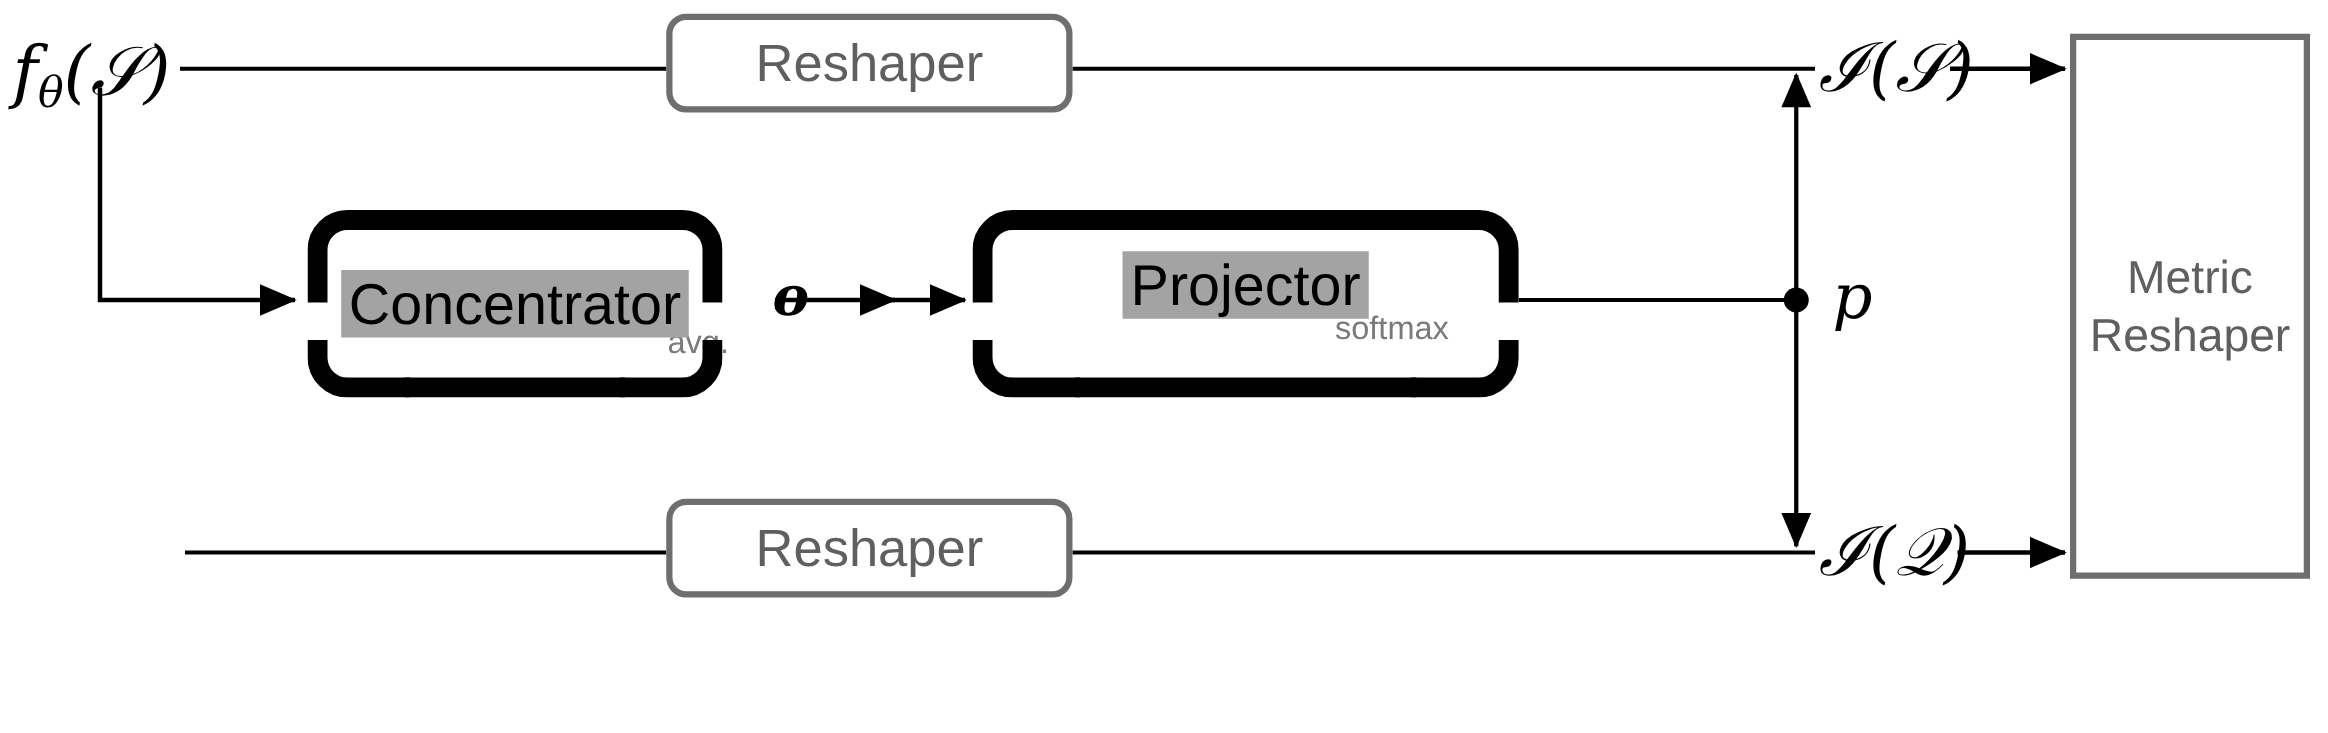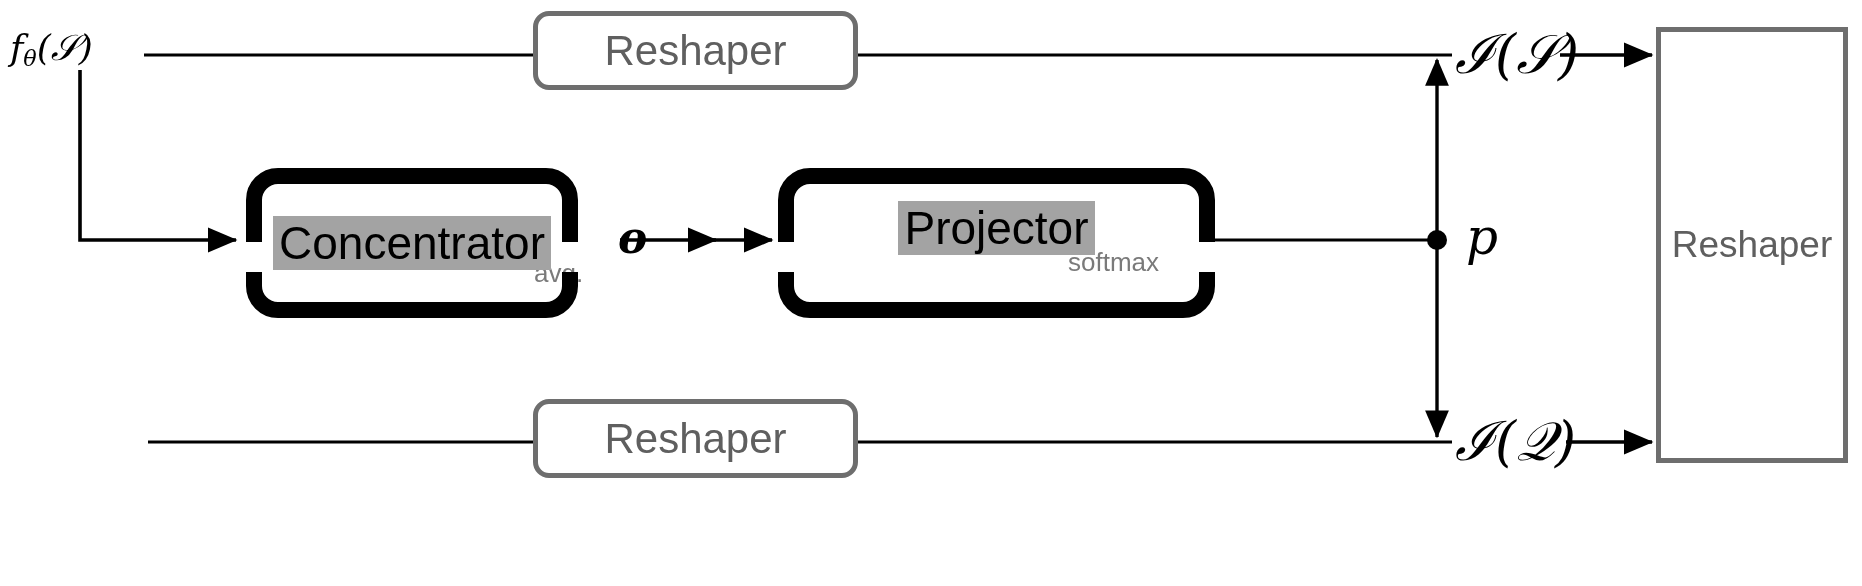--- a/index.html
+++ b/index.html
@@ -37,21 +37,21 @@
   .math .sub{
     font-size:0.62em;
     vertical-align:-0.28em;
     font-style:italic;
   }
   .cal{
     font-family:"DejaVu Serif","Liberation Serif",serif;
     font-style:italic;
   }
 
-  .fx{ font-size:36px; }
+  .fx{ font-size:55px; }
   .ix{ font-size:54px; }
   .px{ font-size:50px; }
   .ox{ font-size:44px; font-weight:bold; }
 
   
   .box{
     position:absolute;
     box-sizing:border-box;
     display:flex;
     align-items:center;
@@ -141,20 +141,21 @@
 
   <div class="box reshaper" style="left:533px; top:11px; width:325px; height:79px;">
     <span>Reshaper</span>
   </div>
 
   <div class="box reshaper" style="left:533px; top:399px; width:325px; height:79px;">
     <span>Reshaper</span>
   </div>
 
   <div class="box metric" style="left:1656px; top:27px; width:192px; height:436px; flex-direction:column;">
+    <span>Metric</span>
     <span>Reshaper</span>
   </div>
 
   <div class="box thickbox" style="left:246px; top:168px; width:332px; height:150px;">
     <svg width="332" height="150" viewBox="0 0 332 150" style="position:absolute; left:0; top:0;">
 
       <path d="M8,74 L8,32 A24,24 0 0 1 32,8 L82,8" fill="none" stroke="#000" stroke-width="16" stroke-linecap="butt"></path>
 
       <path d="M78,8 L254,8" fill="none" stroke="#000" stroke-width="16" stroke-linecap="butt"></path>
 

